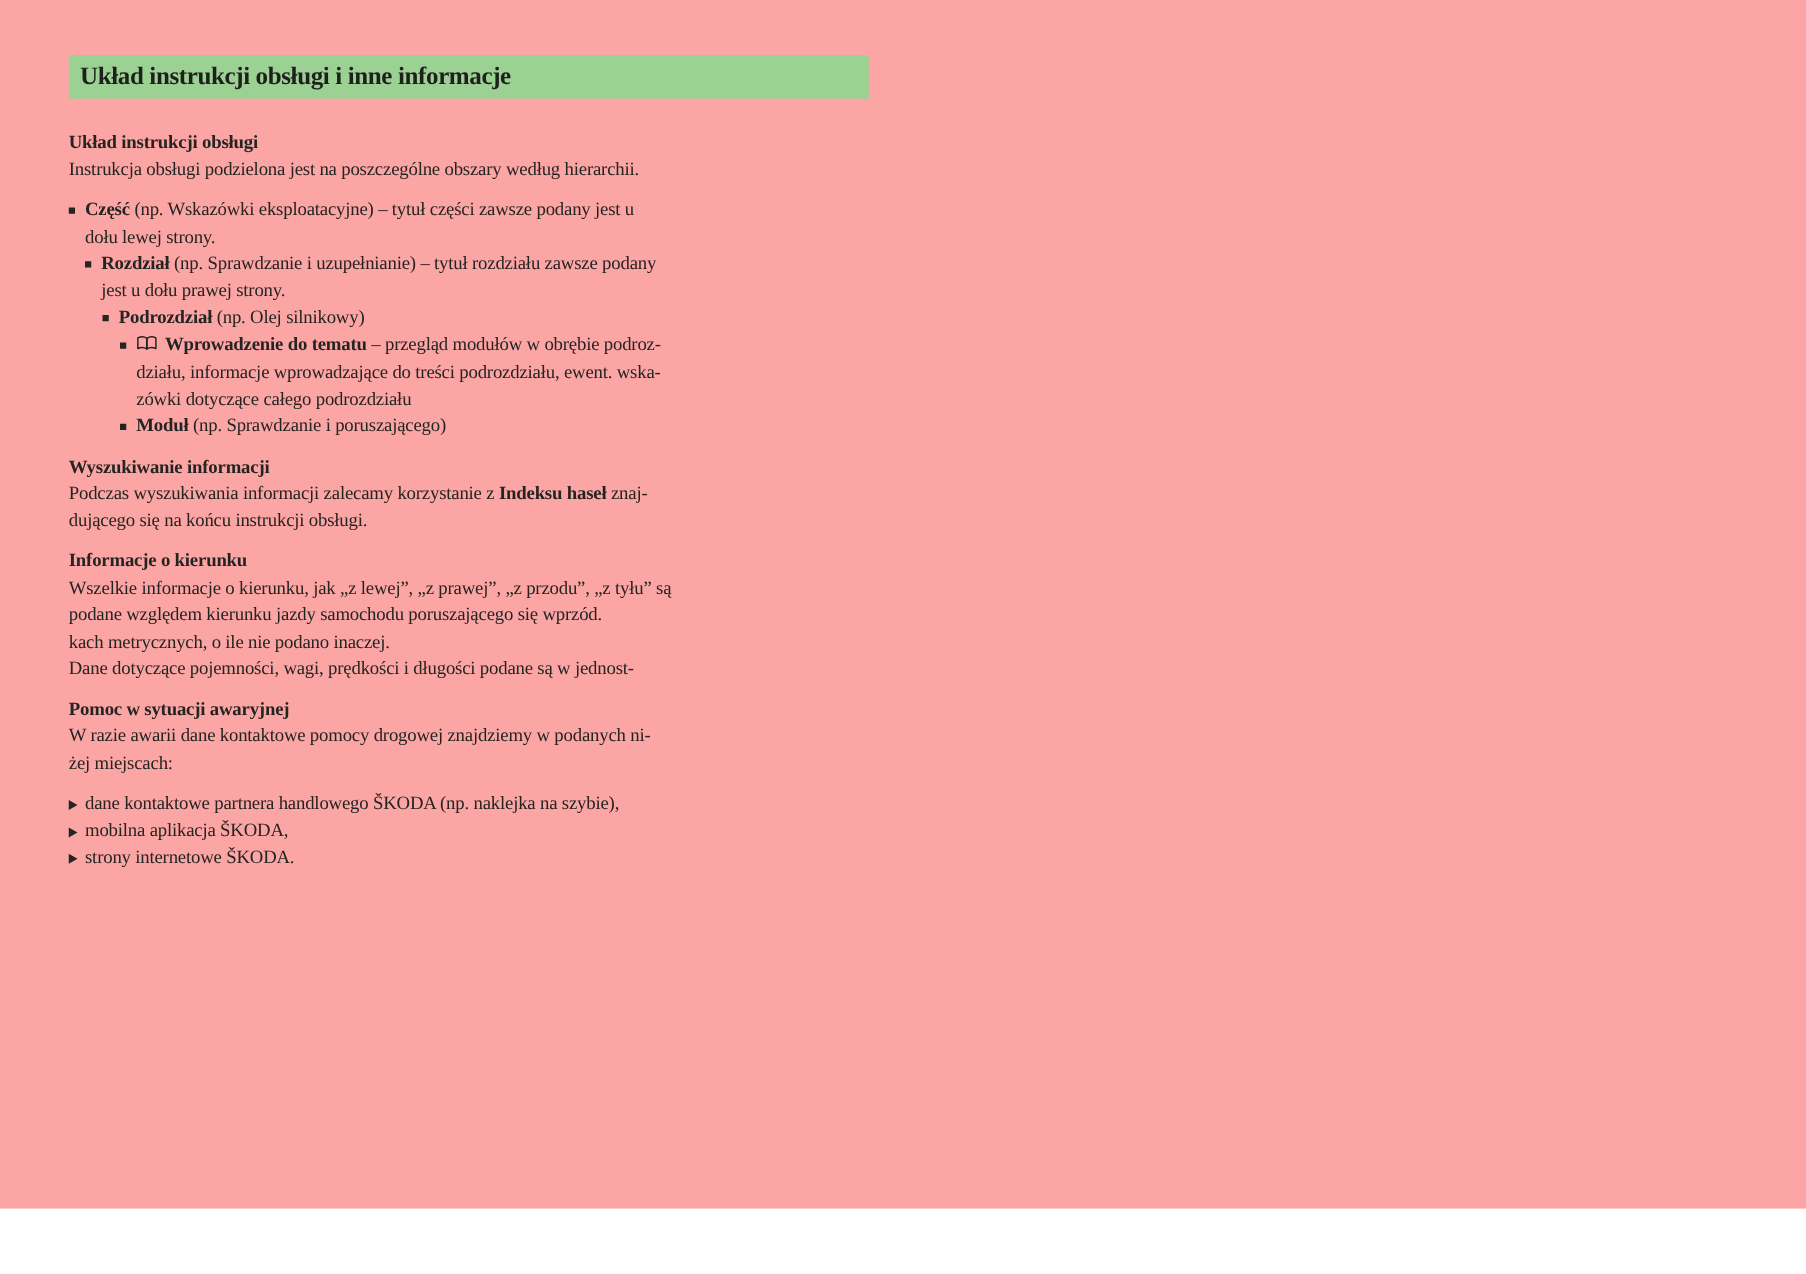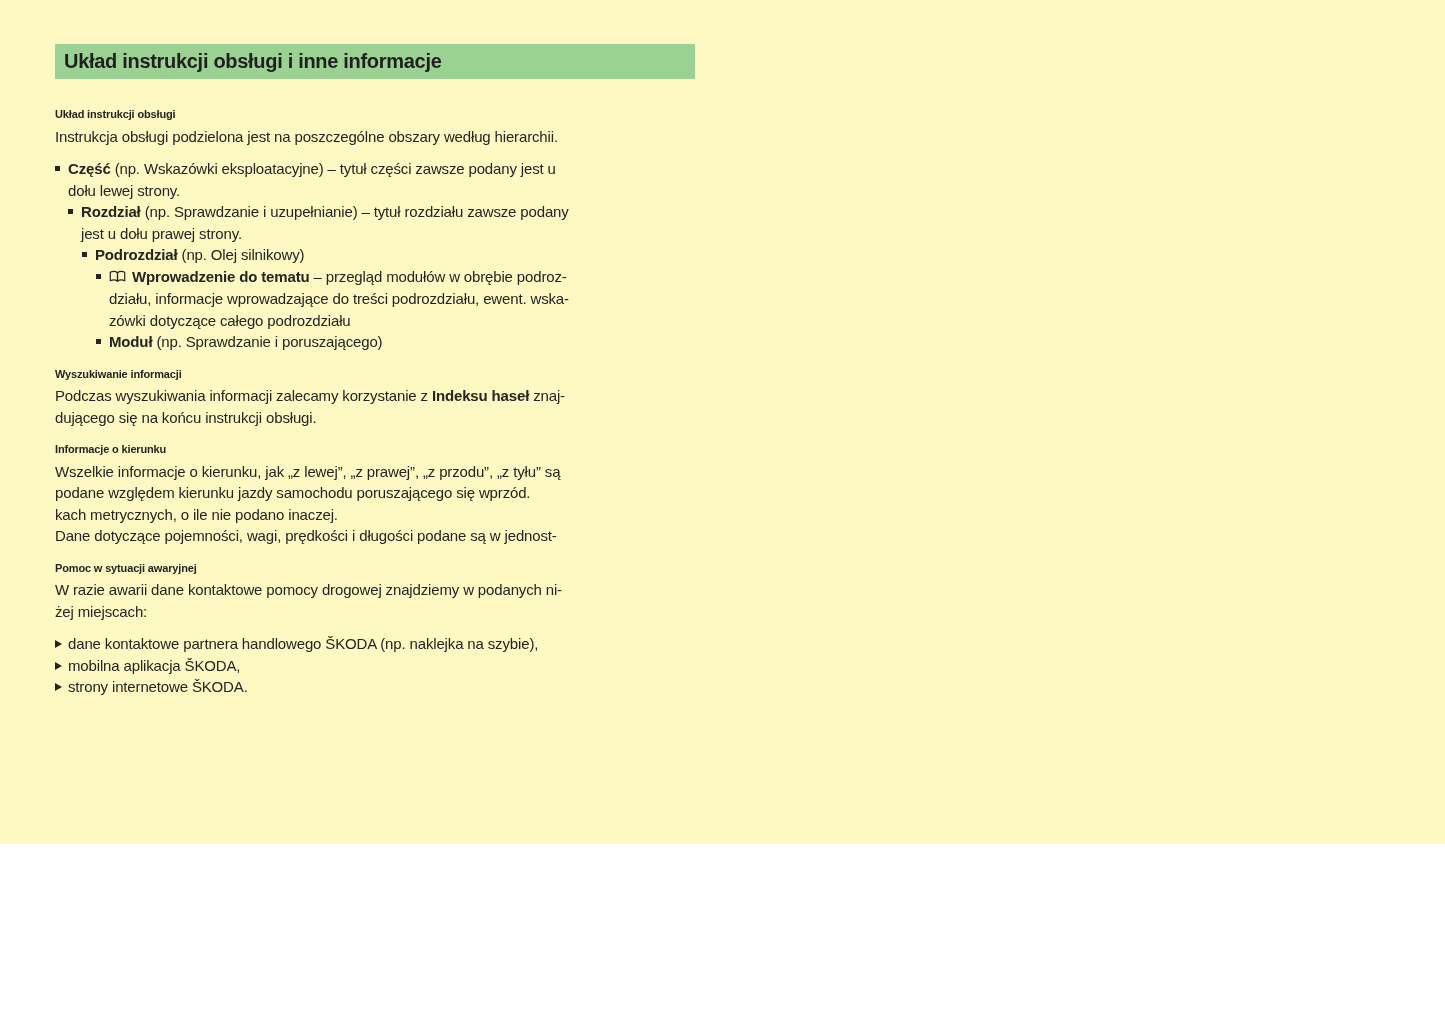--- a/index.html
+++ b/index.html
@@ -3,23 +3,23 @@
 <meta charset="utf-8">
 <style>
   html, body {
     margin: 0;
     padding: 0;
     background: #ffffff;
   }
   .page {
     position: relative;
     width: 1445px;
-    height: 844px;
-    background: #fef9c3;
-    font-family: Liberation Sans, sans-serif;
+    height: 967px;
+    background: #fca5a5;
+    font-family: Liberation Serif, serif;
     color: #242422;
     overflow: hidden;
   }
   .content {
     position: absolute;
     left: 55px;
     top: 44px;
     width: 640px;
   }
   .chapter-bar {
@@ -39,21 +39,21 @@
     white-space: nowrap;
   }
   .line {
     display: block;
     font-size: 15px;
     line-height: 21.5px;
     letter-spacing: -0.15px;
     white-space: nowrap;
   }
   .heading {
-    font-size: 11px;
+    font-size: 15px;
     font-weight: bold;
     line-height: 21.5px;
     letter-spacing: -0.15px;
     white-space: nowrap;
   }
   .sect-heading {
     margin-top: 11px;
   }
   .list {
     margin-top: 11px;

